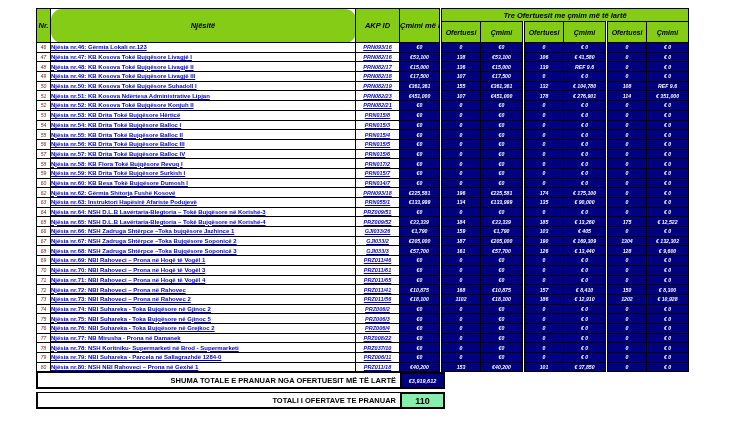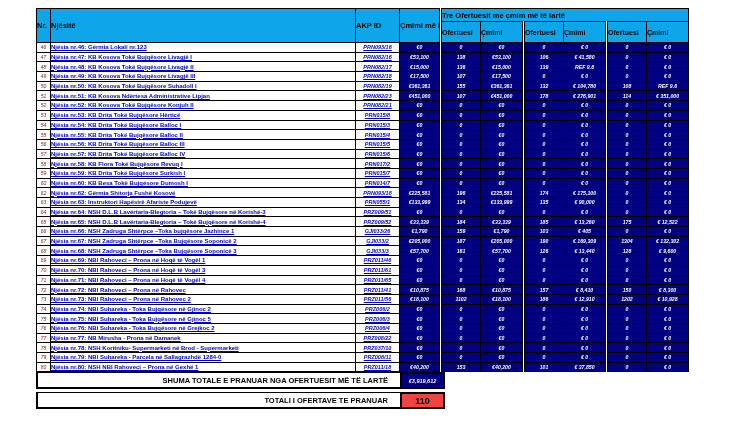--- a/index.html
+++ b/index.html
@@ -3,45 +3,45 @@
 <meta charset="utf-8">
 <style>
   html,body{margin:0;padding:0;background:#fff;}
   .page{position:relative;width:730px;height:422px;background:#ffffff;overflow:hidden;
         font-family:"Liberation Sans",sans-serif;}
   .sheet{position:absolute;left:36px;top:8px;width:654px;}
 
   table.main{border-collapse:collapse;table-layout:fixed;width:652px;}
   table.main th, table.main td{border:1px solid #000;padding:0;overflow:hidden;white-space:nowrap;}
 
-  thead th{background:#0ea5e9;color:#000;font-weight:bold;text-align:left;vertical-align:middle;}
+  thead th{background:#84cc16;color:#000;font-weight:bold;text-align:center;vertical-align:middle;font-style:italic;}
   tr.h1 th{height:12px;font-size:7.5px;}
   tr.h2 th{height:20px;font-size:7px;}
   th.nr-h{font-size:6px;margin-top:32px;}
-  th.name-h{font-size:12px;}
+  th.name-h{font-size:12px;border-radius:11px;}
   th.akp-h{font-size:7px;}
   th.high-h{font-size:7px;white-space:normal;line-height:1.05;}
 
   tbody tr{height:9.7px;}
   td.nr{font-size:5px;font-style:italic;color:#7b2222;text-align:center;background:#fff;}
   td.name{font-size:6px;text-align:left;padding-left:2px;background:#fff;}
   td.akp{font-size:5.5px;text-align:center;background:#fff;font-style:italic;}
   td.name a, td.akp a{color:#0000c8;text-decoration:underline;font-weight:600;cursor:pointer;}
   td.num{background:#000080;color:#ffffff;font-style:italic;font-weight:600;
          font-size:5.2px;text-align:center;}
   .dbl{border-left:3px double #000 !important;}
 
   .footer-row{display:flex;width:654px;}
   .f-label{box-sizing:border-box;width:366px;border:2px solid #000;border-top-width:1px;
            background:#fff;color:#000;font-weight:bold;font-size:7.5px;
-           text-align:right;padding:3px 12px 2px 0;}
+           text-align:right;padding:3px 4px 2px 0;}
   .f-val{box-sizing:border-box;width:43px;border:2px solid #000;border-left:none;text-align:center;}
   .f-val.navy{background:#000080;color:#fff;font-style:italic;font-weight:600;font-size:5.5px;
               padding-top:4px;}
-  .f-val.plain{background:#ef4444;color:#000;font-weight:bold;font-size:9px;padding-top:2px;}
+  .f-val.plain{background:#86efac;color:#000;font-weight:bold;font-size:9px;padding-top:2px;}
   .gap{height:3px;}
 </style>
 </head>
 <body>
 
 <div class="page">
   <div class="sheet">
     <table class="main">
       <colgroup>
         <col style="width:14px">

